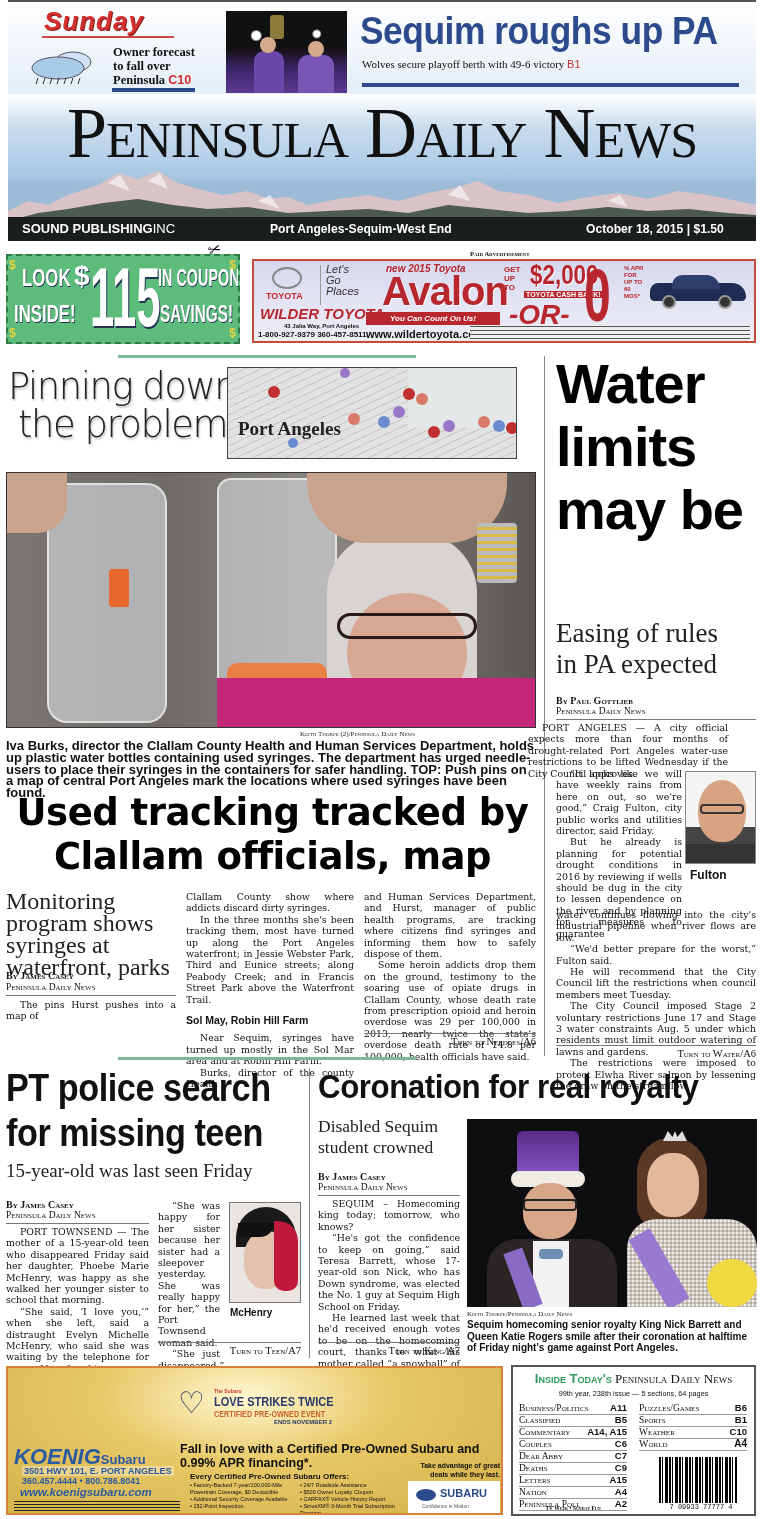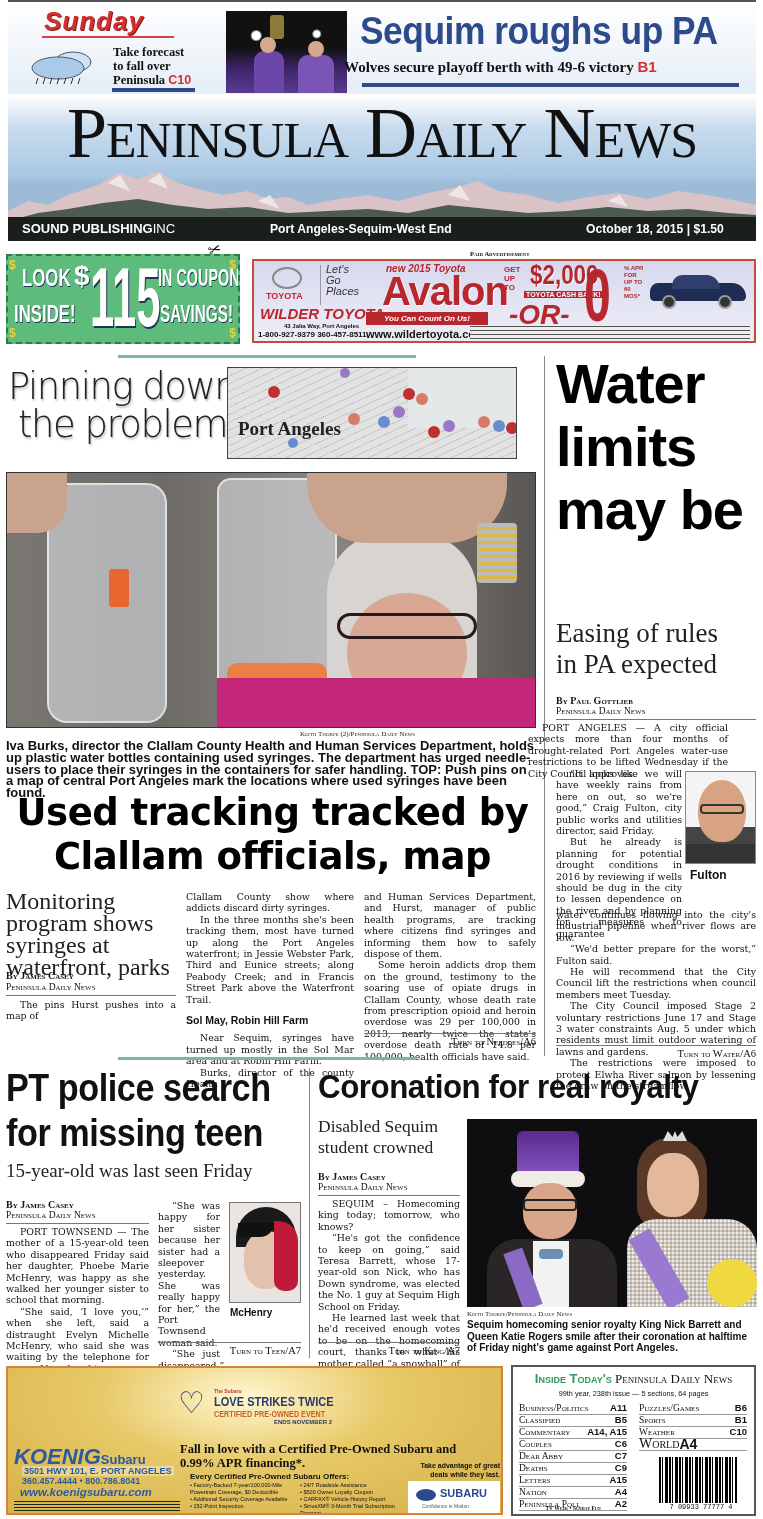--- a/index.html
+++ b/index.html
@@ -34,36 +34,36 @@
         <line x1="17" y1="30" x2="15" y2="36"></line>
         <line x1="24" y1="30" x2="22" y2="36"></line>
         <line x1="31" y1="30" x2="29" y2="36"></line>
         <line x1="38" y1="30" x2="36" y2="36"></line>
         <line x1="45" y1="30" x2="43" y2="36"></line>
         <line x1="52" y1="30" x2="50" y2="36"></line>
     </g>
   </svg>
 </div>
 <div class="abs serif" style="left:113px;top:45px;font-family:'Liberation Serif',serif;font-weight:bold;font-size:12.5px;line-height:14px">
-  <div>Take forecast</div>
+  <div>Owner forecast</div>
   <div>to fall over</div>
   <div><span>Peninsula</span> <span style="color:#d32f2f;font-family:'Liberation Sans',sans-serif;font-weight:bold">C10</span></div>
 </div>
 <div class="abs" style="left:112px;top:88px;width:83px;height:4px;background:#2c4a8c"></div>
 
 <div class="abs" style="left:226px;top:11px;width:121px;height:82px;background:radial-gradient(circle at 25% 30%,#fff 0 4px,transparent 6px),radial-gradient(circle at 75% 28%,#fff 0 3px,transparent 5px),linear-gradient(#111 45%,#3c2468 70%,#5b3a8f);overflow:hidden">
   <div style="position:absolute;left:44px;top:4px;width:14px;height:24px;background:#8b7a3a;border-radius:3px"></div>
   <div style="position:absolute;left:28px;top:40px;width:30px;height:42px;background:#6a47a8;border-radius:10px 10px 0 0"></div>
   <div style="position:absolute;left:72px;top:44px;width:36px;height:38px;background:#7a55b5;border-radius:10px 10px 0 0"></div>
   <div style="position:absolute;left:34px;top:26px;width:16px;height:16px;background:#d6a88c;border-radius:50%"></div>
   <div style="position:absolute;left:82px;top:30px;width:16px;height:16px;background:#d6a88c;border-radius:50%"></div>
 </div>
 
 <div class="abs" style="left:360px;top:10px;font-family:'Liberation Sans',sans-serif;font-weight:bold;font-size:38px;color:#2c4a8c;letter-spacing:-0.5px;transform:scaleX(0.93);transform-origin:left top;white-space:nowrap">Sequim roughs up PA</div>
-<div class="abs" style="left:344px;top:58px;font-family:'Liberation Serif',serif;font-weight:bold;font-size:15px;white-space:nowrap">
+<div class="abs" style="left:362px;top:58px;font-family:'Liberation Serif',serif;font-weight:normal;font-size:11px;white-space:nowrap">
   <span>Wolves secure playoff berth with 49-6 victory</span> <span style="color:#d32f2f;font-family:'Liberation Sans',sans-serif">B1</span>
 </div>
 <div class="abs" style="left:362px;top:83px;width:377px;height:4px;background:#2c4a8c"></div>
 
 <div class="abs" style="left:8px;top:95px;width:748px;height:146px;background:linear-gradient(#fff 0,#c9dcee 22%,#a9c8e4 55%,#9dbbd6 62%);overflow:hidden">
   <svg class="abs" style="left:0;top:70px" width="748" height="76" viewBox="0 0 748 76" preserveAspectRatio="none">
     <path d="M0,46 L20,36 L40,40 L60,30 L90,20 L110,8 L130,14 L150,6 L170,18 L190,24 L215,30 L240,26 L260,34 L280,32 L300,40 L330,34 L360,30 L390,36 L420,28 L450,22 L470,16 L490,26 L520,30 L550,38 L580,32 L610,28 L640,34 L670,26 L700,30 L730,36 L748,40 L748,76 L0,76 Z" fill="#d9c3c6"></path>
     <path d="M0,56 L30,48 L60,44 L95,38 L130,34 L165,40 L200,44 L240,42 L280,48 L320,46 L360,44 L400,48 L440,40 L480,44 L520,48 L560,46 L600,42 L640,46 L680,44 L720,48 L748,50 L748,76 L0,76 Z" fill="#4c5a52"></path>
     <path d="M0,64 L748,62 L748,76 L0,76 Z" fill="#1f2823"></path>
     <g fill="#f4eef0" opacity="0.8">
@@ -115,21 +115,21 @@
   <div class="abs" style="left:370px;top:4px;width:20px;color:#b8262e;font-family:'Liberation Sans',sans-serif;font-weight:bold;font-size:6px;line-height:7px">% APR FOR UP TO 60 MOS*</div>
   <div class="abs" style="left:396px;top:12px;width:96px;height:34px">
     <div style="position:absolute;left:0;top:10px;width:96px;height:18px;background:#1f2d55;border-radius:12px 20px 6px 6px"></div>
     <div style="position:absolute;left:22px;top:2px;width:48px;height:14px;background:#2e3f6e;border-radius:12px 16px 0 0"></div>
     <div style="position:absolute;left:12px;top:22px;width:14px;height:14px;background:#333;border-radius:50%;border:2px solid #999"></div>
     <div style="position:absolute;left:68px;top:22px;width:14px;height:14px;background:#333;border-radius:50%;border:2px solid #999"></div>
   </div>
   <div class="abs" style="left:6px;top:44px;color:#b8262e;font-family:'Liberation Sans',sans-serif;font-weight:bold;font-style:italic;font-size:15px">WILDER TOYOTA</div>
   <div class="abs" style="left:30px;top:62px;font-family:'Liberation Sans',sans-serif;font-size:6px;font-weight:bold">43 Jalia Way, Port Angeles</div>
   <div class="abs" style="left:4px;top:69px;font-family:'Liberation Sans',sans-serif;font-size:8px;font-weight:bold">1-800-927-9379  360-457-8511</div>
-  <div class="abs" style="left:112px;top:51px;background:#b8262e;color:#fff;font-family:'Liberation Sans',sans-serif;font-weight:bold;font-style:italic;font-size:8px;padding:2px 18px">You Can Count On Us!</div>
+  <div class="abs" style="left:112px;top:51px;background:#b8262e;color:#fff;font-family:'Liberation Sans',sans-serif;font-weight:bold;font-style:italic;font-size:8px;padding:2px 24px">You Can Count On Us!</div>
   <div class="abs" style="left:112px;top:67px;font-family:'Liberation Sans',sans-serif;font-weight:bold;font-size:11px">www.wildertoyota.com</div>
   <div class="abs" style="left:216px;top:64px;width:280px;height:14px;background:repeating-linear-gradient(#eee 0 1px,#555 1px 2px,#eee 2px 4px)"></div>
 </div>
 
 <div class="abs" style="left:118px;top:355px;width:298px;height:3px;background:#7ab99a"></div>
 <div class="abs" style="left:8px;top:368px;font-family:'DejaVu Sans',sans-serif;font-weight:200;font-size:37px;line-height:38px;letter-spacing:-1.5px;color:#222;text-shadow:1px 2px 2px #bbb">
   <div>Pinning down</div>
   <div style="padding-left:10px">the problem</div>
 </div>
 <div class="abs" style="left:227px;top:367px;width:290px;height:92px;border:1px solid #444;overflow:hidden;background:repeating-linear-gradient(-25deg,#e2e2e2 0 6px,#c8c8c8 6px 7px),#ddd">
@@ -289,21 +289,21 @@
   <div class="abs" style="left:170px;top:20px;font-size:30px;color:#2a3a6a;line-height:30px">♡</div>
   <div class="abs" style="left:206px;top:20px;font-family:'Liberation Sans',sans-serif;font-size:5px;color:#c33;font-weight:bold">The Subaru</div>
   <div class="abs" style="left:206px;top:26px;font-family:'Liberation Sans',sans-serif;font-weight:bold;font-size:13px;color:#2a3a6a;transform:scaleX(0.85);transform-origin:left top;white-space:nowrap">LOVE STRIKES TWICE</div>
   <div class="abs" style="left:206px;top:41px;font-family:'Liberation Sans',sans-serif;font-weight:bold;font-size:8.5px;color:#c8602a;transform:scaleX(0.85);transform-origin:left top;white-space:nowrap">CERTIFIED PRE-OWNED EVENT</div>
   <div class="abs" style="left:266px;top:51px;font-family:'Liberation Sans',sans-serif;font-weight:bold;font-size:6px;color:#2a3a6a">ENDS NOVEMBER 2</div>
   <div class="abs" style="left:6px;top:76px;white-space:nowrap"><span style="font-family:'Liberation Sans',sans-serif;font-weight:bold;font-style:italic;font-size:22px;color:#2c5aa0">KOENIG</span><span style="font-family:'Liberation Sans',sans-serif;font-weight:bold;font-size:13px;color:#2c5aa0">Subaru</span></div>
   <div class="abs" style="left:14px;top:98px;font-family:'Liberation Sans',sans-serif;font-weight:bold;font-size:9px;color:#2c5aa0;background:#fff5;padding:0 2px">3501 HWY 101, E. PORT ANGELES</div>
   <div class="abs" style="left:14px;top:108px;font-family:'Liberation Sans',sans-serif;font-weight:bold;font-size:9px;color:#2c5aa0">360.457.4444 • 800.786.8041</div>
   <div class="abs" style="left:12px;top:118px;font-family:'Liberation Sans',sans-serif;font-weight:bold;font-style:italic;font-size:11.5px;color:#2c5aa0">www.koenigsubaru.com</div>
   <div class="abs" style="left:6px;top:132px;width:166px;height:14px;background:repeating-linear-gradient(#d9b84a 0 1px,#222 1px 2px,#d9b84a 2px 3px)"></div>
-  <div class="abs" style="left:172px;top:74px;width:310px;font-family:Liberation Serif, serif;font-weight:bold;font-size:12.5px;line-height:14px;color:#111">Fall in love with a Certified Pre-Owned Subaru and 0.99% APR financing*.</div>
+  <div class="abs" style="left:172px;top:74px;width:310px;font-family:Liberation Sans, sans-serif;font-weight:bold;font-size:12.5px;line-height:14px;color:#111">Fall in love with a Certified Pre-Owned Subaru and 0.99% APR financing*.</div>
   <div class="abs" style="left:182px;top:104px;font-family:'Liberation Sans',sans-serif;font-weight:bold;font-size:8px;color:#111">Every Certified Pre-Owned Subaru Offers:</div>
   <div class="abs" style="left:182px;top:114px;width:110px;font-family:'Liberation Sans',sans-serif;font-size:5.5px;line-height:7px;color:#111">
     <div>• Factory-Backed 7-year/100,000-Mile Powertrain Coverage, $0 Deductible</div>
     <div>• Additional Security Coverage Available</div>
     <div>• 152-Point Inspection</div>
   </div>
   <div class="abs" style="left:292px;top:114px;width:110px;font-family:'Liberation Sans',sans-serif;font-size:5.5px;line-height:7px;color:#111">
     <div>• 24/7 Roadside Assistance</div>
     <div>• $500 Owner Loyalty Coupon</div>
     <div>• CARFAX® Vehicle History Report</div>
@@ -366,21 +366,21 @@
         <span style="font-family: &quot;Liberation Sans&quot;, sans-serif; font-weight: bold;">B6</span>
       </div>
       <div style="display: flex; justify-content: space-between; border-bottom: 1px solid rgb(153, 153, 153); font-size: 9.5px; line-height: 10.6px; padding: 0.2px 0px;">
         <span style="font-family: &quot;Liberation Serif&quot;, serif; font-variant: small-caps;">Sports</span>
         <span style="font-family: &quot;Liberation Sans&quot;, sans-serif; font-weight: bold;">B1</span>
       </div>
       <div style="display: flex; justify-content: space-between; border-bottom: 1px solid rgb(153, 153, 153); font-size: 9.5px; line-height: 10.6px; padding: 0.2px 0px;">
         <span style="font-family: &quot;Liberation Serif&quot;, serif; font-variant: small-caps;">Weather</span>
         <span style="font-family: &quot;Liberation Sans&quot;, sans-serif; font-weight: bold;">C10</span>
       </div>
-      <div style="display: flex; border-bottom: 1px solid rgb(153, 153, 153); font-size: 14px; line-height: 10.6px; padding: 0.2px 0px;">
+      <div style="display: flex; justify-content: space-between; border-bottom: 1px solid rgb(153, 153, 153); font-size: 10px; line-height: 10.6px; padding: 0.2px 0px;">
         <span style="font-family: &quot;Liberation Serif&quot;, serif; font-variant: small-caps;">World</span>
         <span style="font-family: &quot;Liberation Sans&quot;, sans-serif; font-weight: bold;">A4</span>
       </div>
     </div>
   <div class="abs" style="left:146px;top:90px;width:78px;height:46px;background:repeating-linear-gradient(90deg,#000 0 2px,#fff 2px 3px,#000 3px 4px,#fff 4px 6px,#000 6px 9px,#fff 9px 10px)"></div>
   <div class="abs" style="left:146px;top:136px;width:84px;background:#fff;font-family:'Liberation Mono',monospace;font-size:7px;text-align:center">7 09933 77777 4</div>
   <div class="abs" style="left:6px;top:138px;width:108px;text-align:center;font-family:'Liberation Serif',serif;font-variant:small-caps;font-weight:bold;font-size:5.5px">TV Week • Sunday Fun</div>
 </div>
 
 </body></html>

